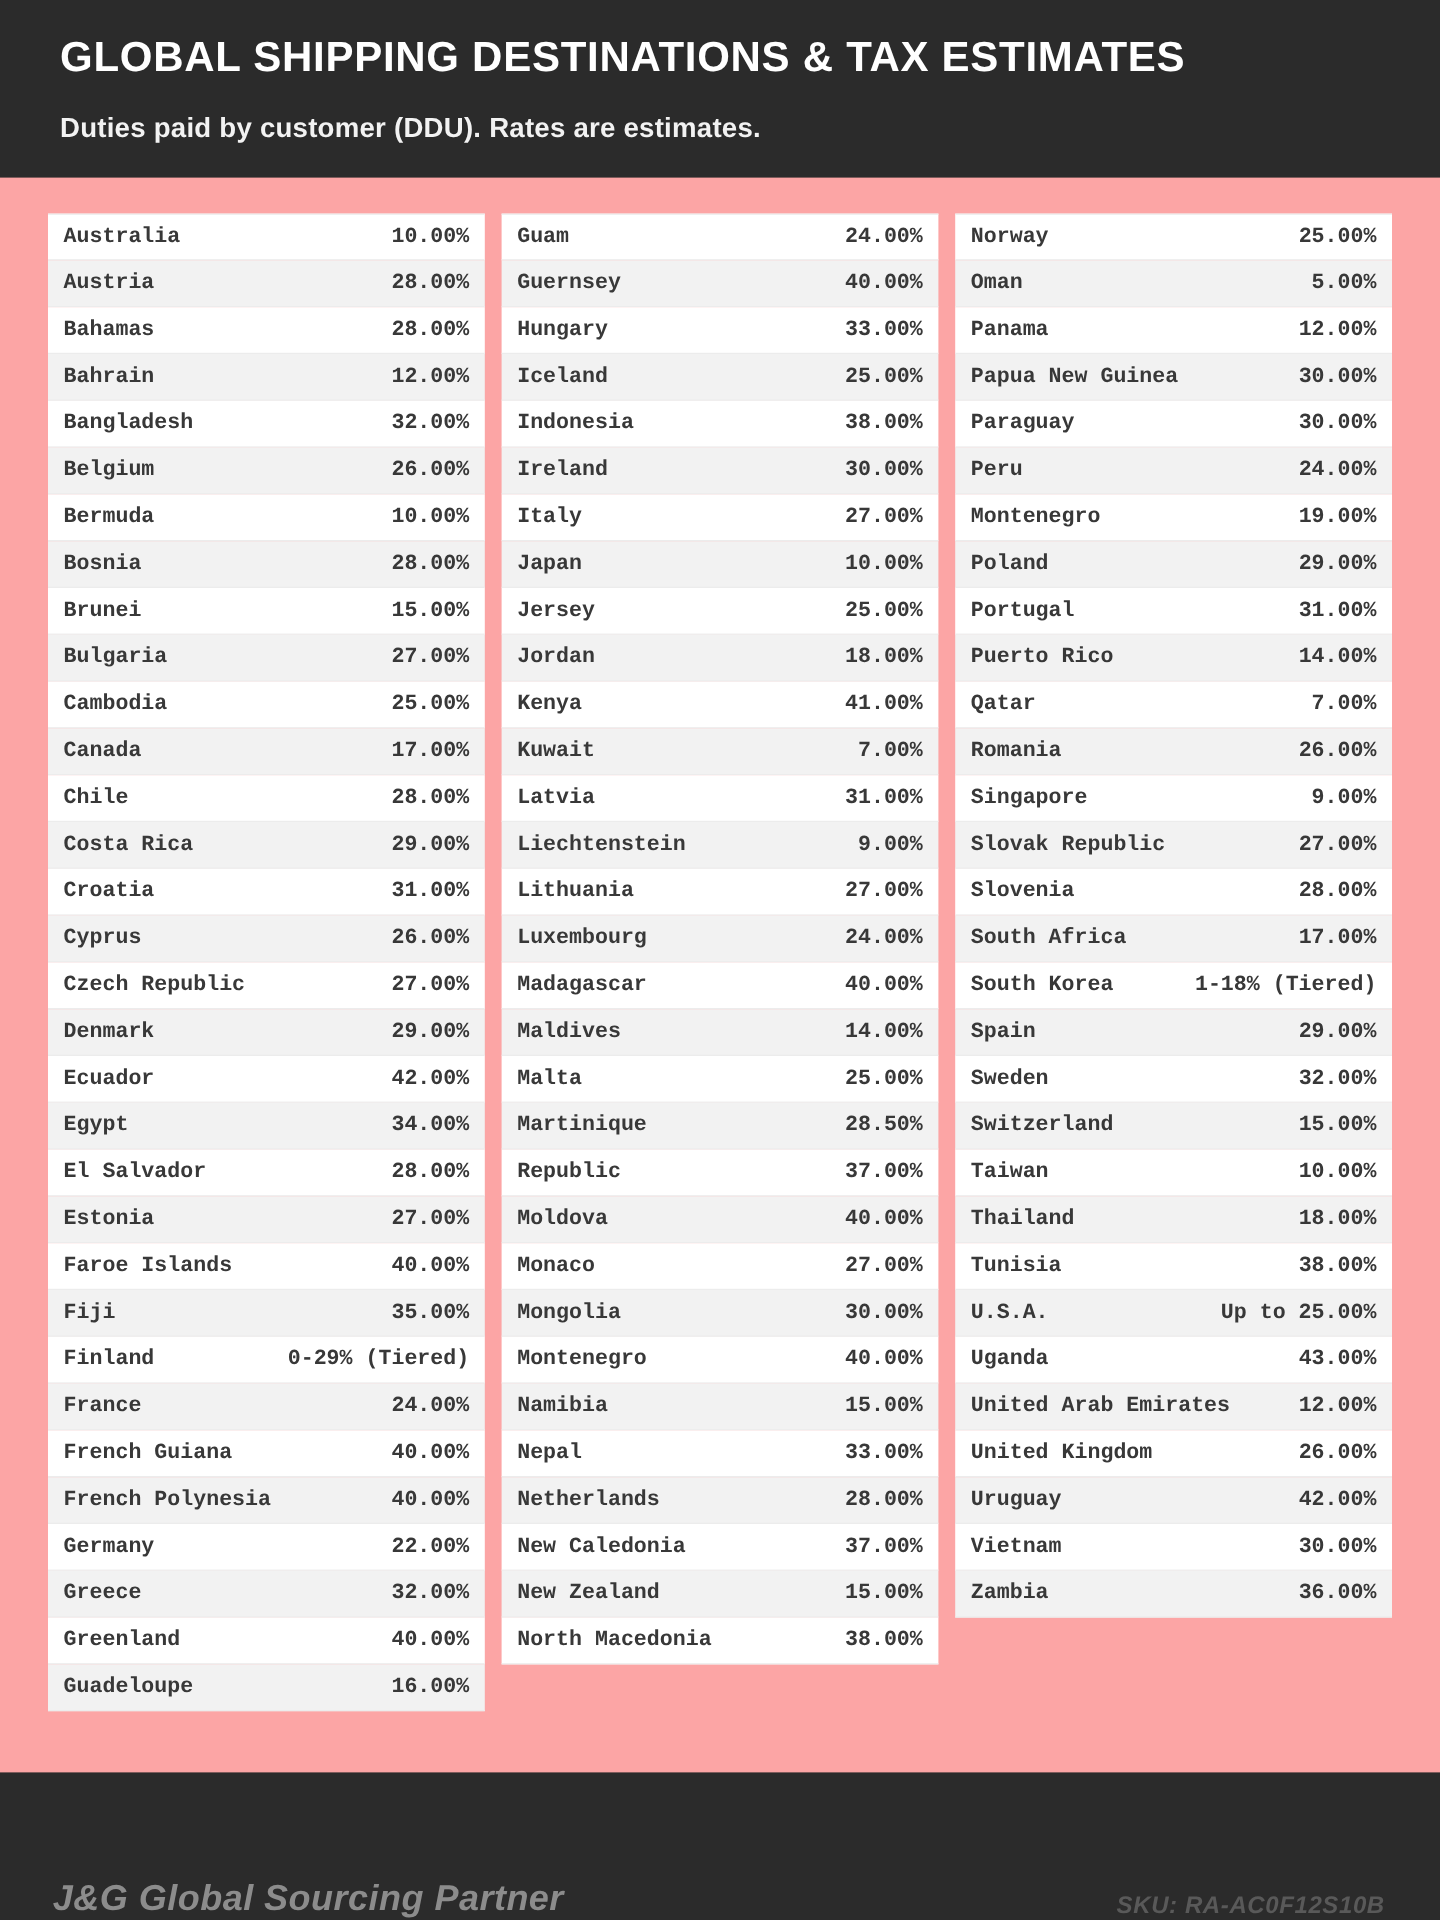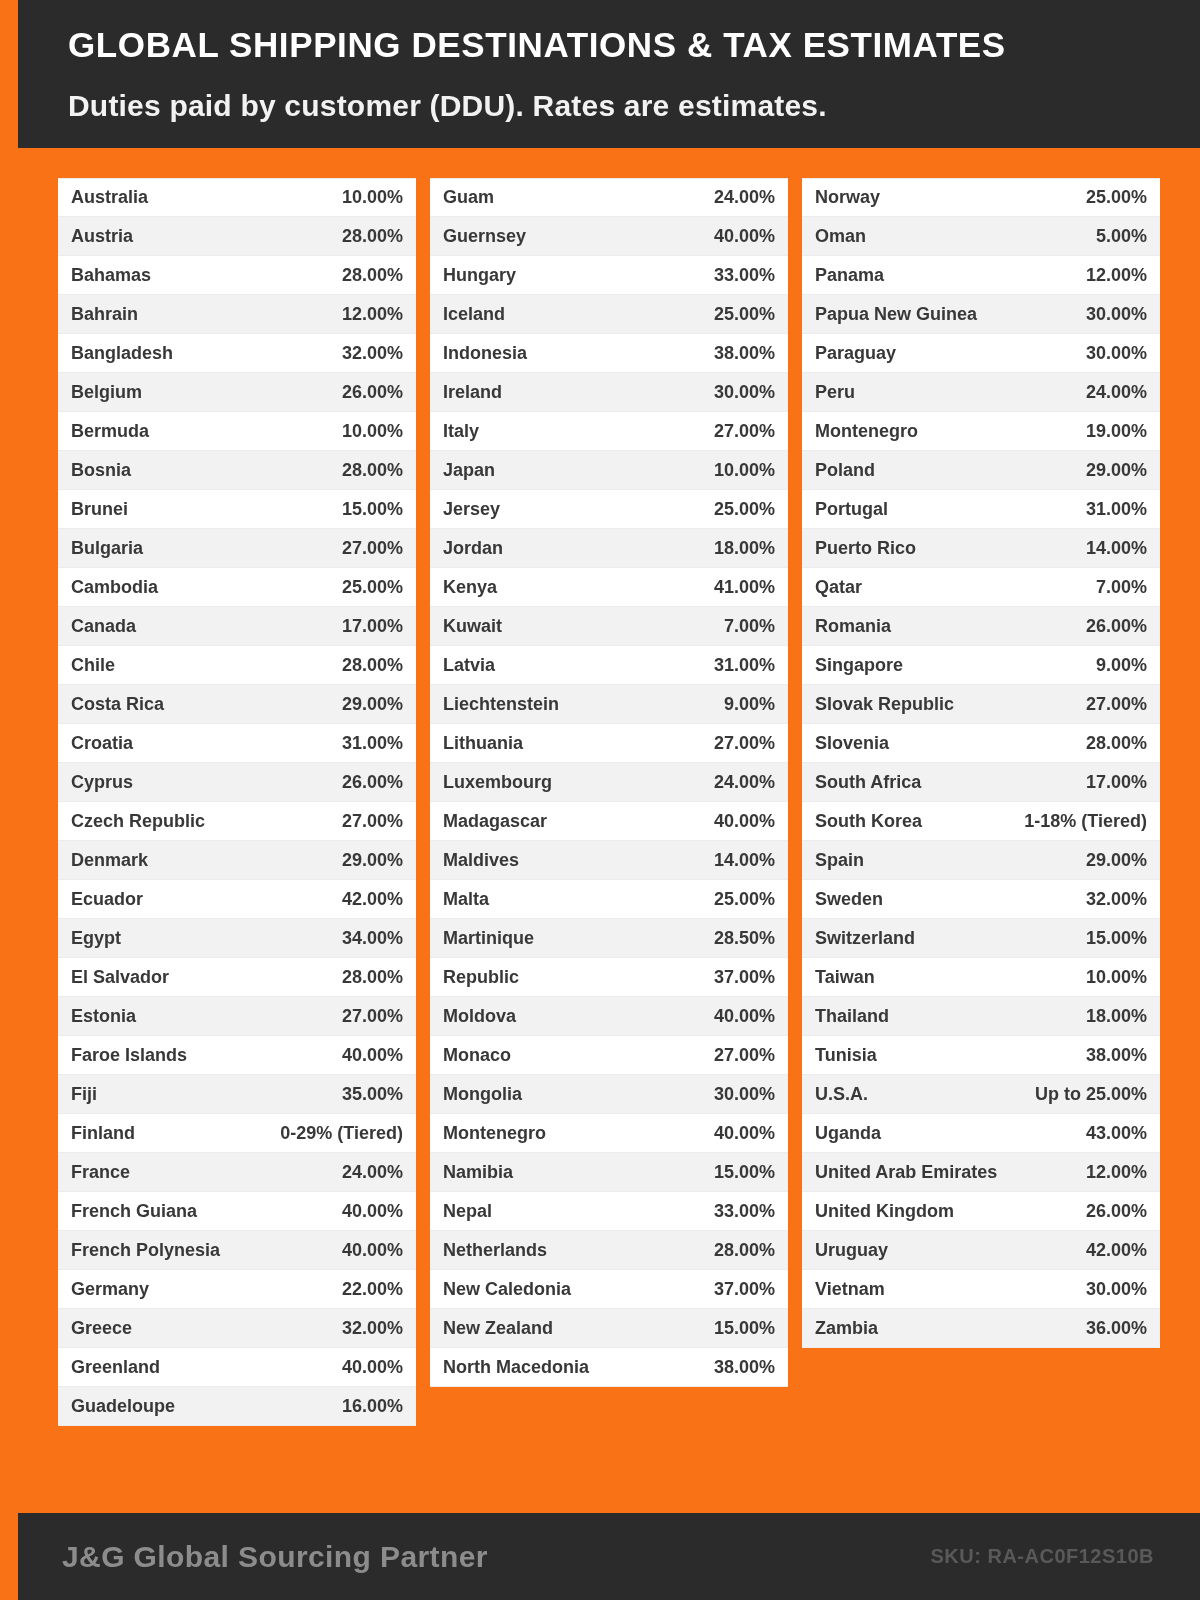--- a/index.html
+++ b/index.html
@@ -4,25 +4,24 @@
 <style>
   * { margin: 0; padding: 0; box-sizing: border-box; }
   html, body { background: #ffffff; }
   body {
     font-family: "Liberation Sans", "DejaVu Sans", sans-serif;
     width: 1200px;
   }
   .page {
     width: 1200px;
     height: 1600px;
-    background: #f97316;
+    background: #fca5a5;
     display: flex;
     flex-direction: column;
     overflow: hidden;
-    padding-left: 18px;
   }
   
   .header {
     background: #2b2b2b;
     height: 148px;
     padding: 0 50px;
     display: flex;
     flex-direction: column;
     justify-content: center;
     flex: 0 0 auto;
@@ -31,34 +30,35 @@
     color: #ffffff;
     font-size: 35px;
     font-weight: bold;
     letter-spacing: 0.6px;
     line-height: 1.15;
     text-transform: uppercase;
   }
   .header p {
     margin-top: 24px;
     color: #f2f2f2;
-    font-size: 30px;
+    font-size: 23px;
     font-weight: bold;
     letter-spacing: 0.2px;
   }
   
   .table-area {
     flex: 1 1 auto;
     padding: 30px 40px 0 40px;
   }
   .table {
     display: grid;
     grid-template-columns: repeat(3, 1fr);
     column-gap: 14px;
     align-items: start;
+    font-family: Liberation Mono, monospace;
   }
   .col { width: 100%; }
   .row {
     display: flex;
     align-items: center;
     justify-content: space-between;
     height: 39px;
     padding: 0 13px;
     background: #ffffff;
     border-bottom: 1px solid #ececec;
@@ -75,26 +75,27 @@
     font-size: 18px;
     font-weight: bold;
     color: #383838;
     white-space: nowrap;
     text-align: right;
     margin-left: 10px;
   }
   
   .footer {
     background: #2b2b2b;
-    height: 87px;
+    height: 123px;
     flex: 0 0 auto;
     display: flex;
-    align-items: center;
+    align-items: flex-end;
     justify-content: space-between;
     padding: 0 46px 0 44px;
+    font-style: italic;
   }
   .footer .brand {
     color: #8c8c8c;
     font-size: 30px;
     font-weight: bold;
     letter-spacing: 0.4px;
   }
   .footer .sku {
     color: #595959;
     font-size: 20px;

